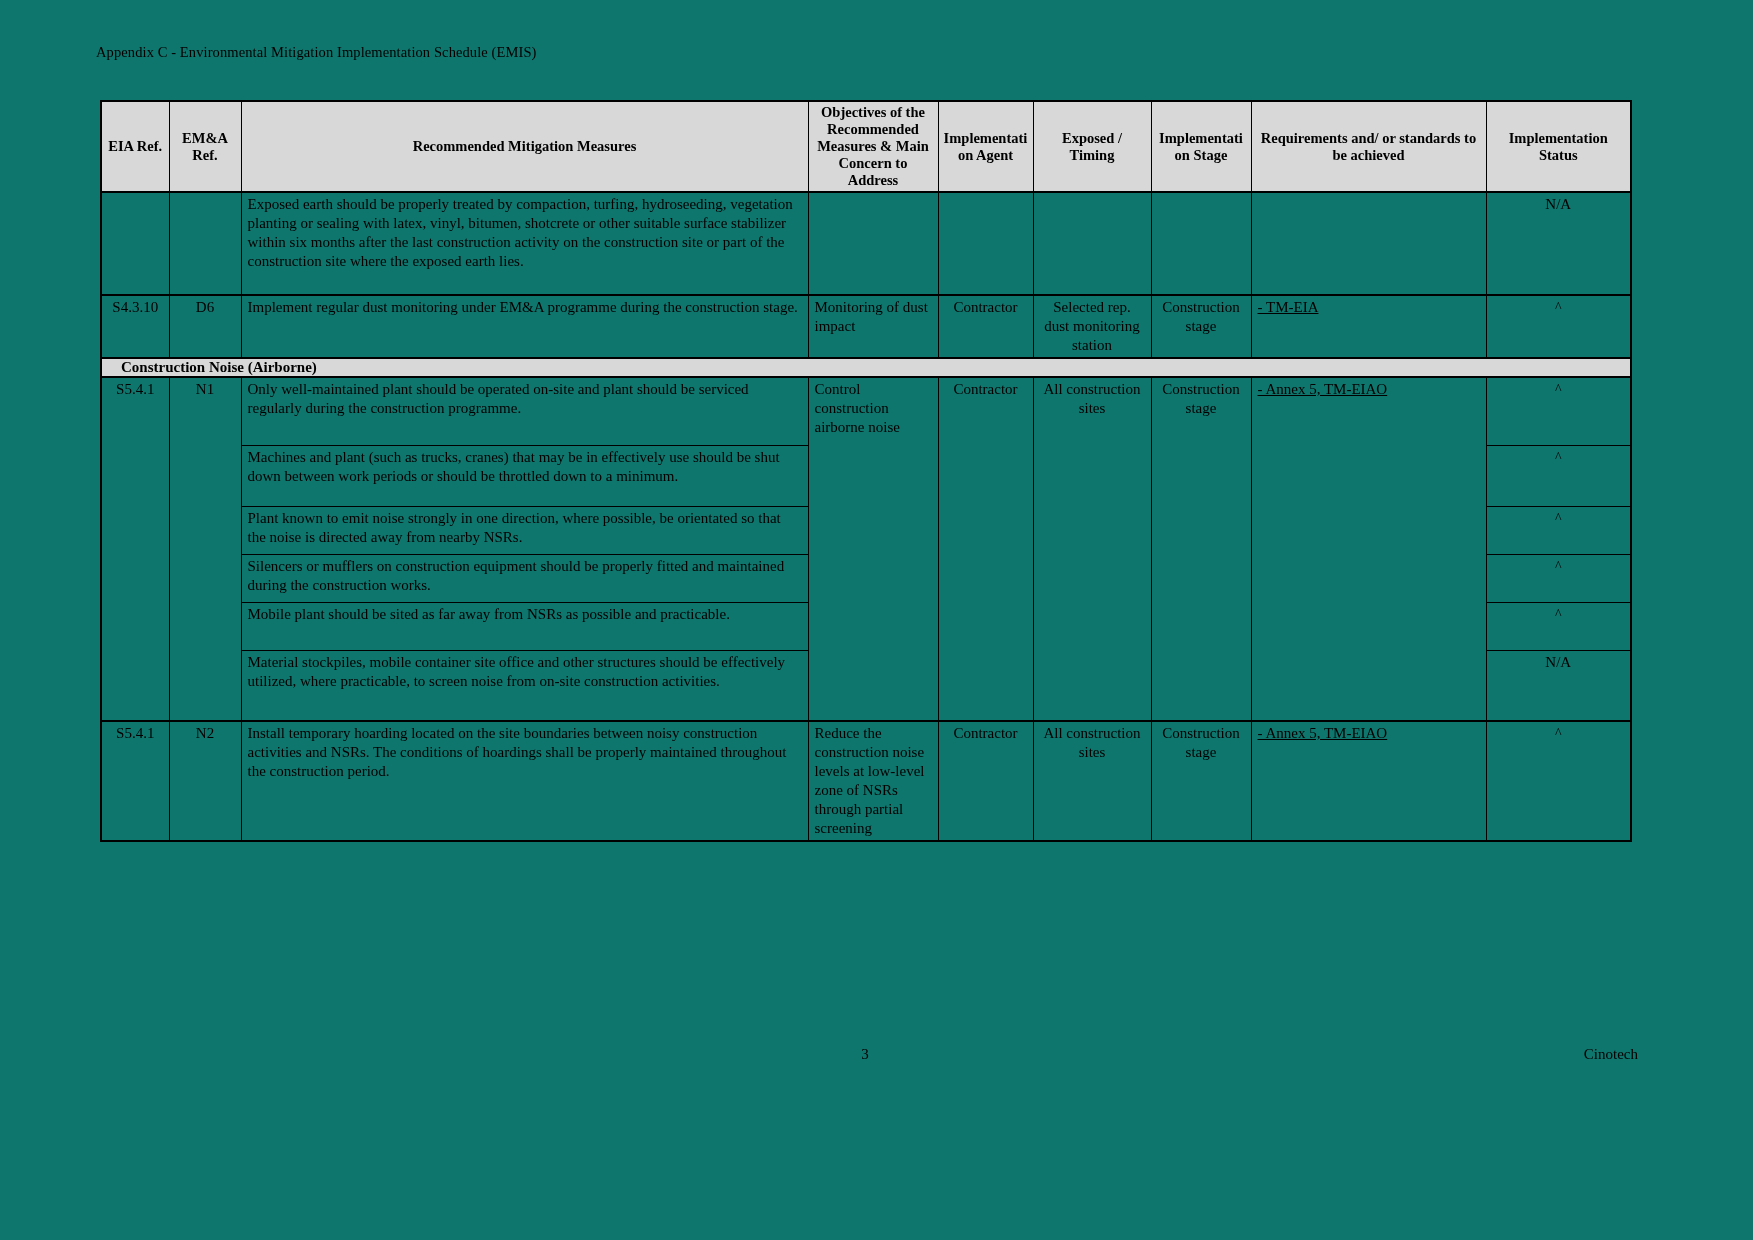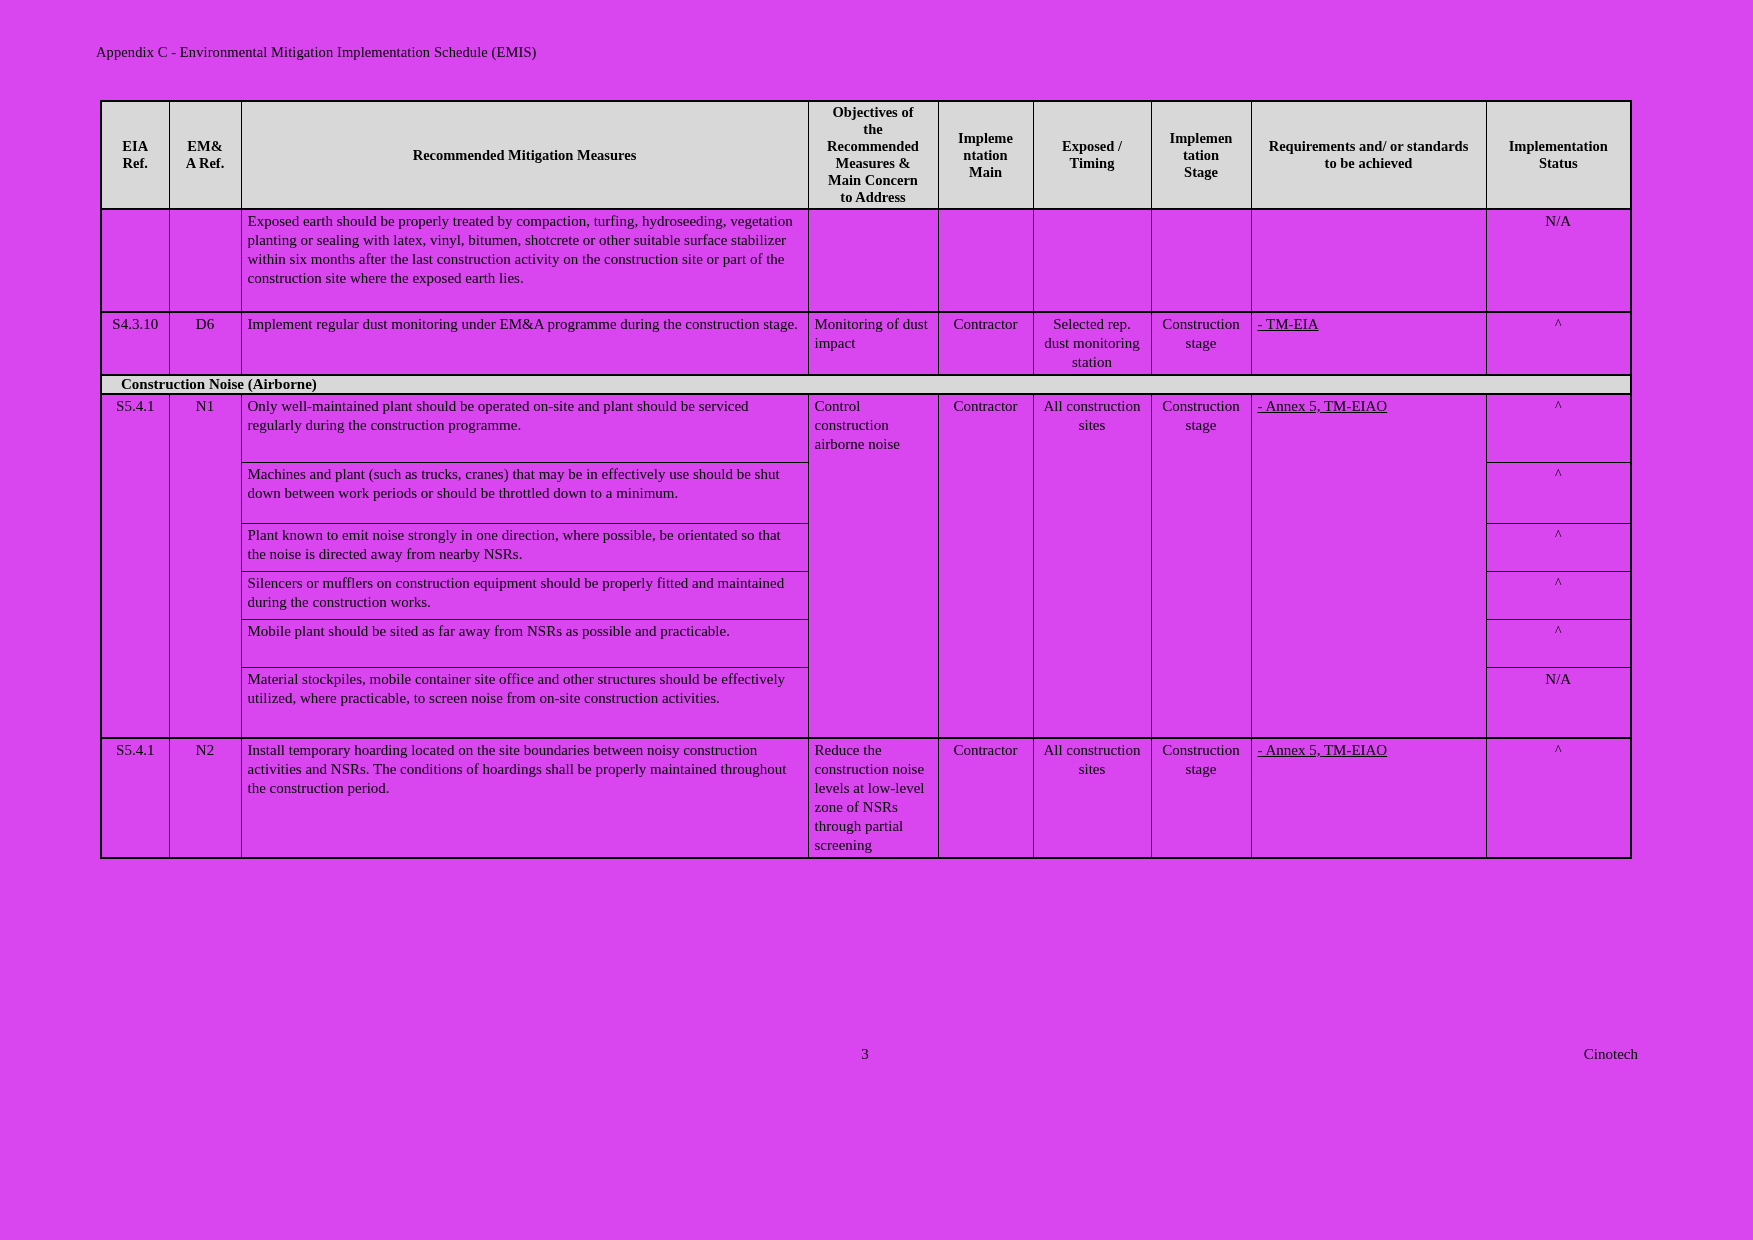--- a/index.html
+++ b/index.html
@@ -5,21 +5,21 @@
   html, body {
     margin: 0;
     padding: 0;
     width: 1753px;
     height: 1240px;
     background: #ffffff;
     font-family: "Liberation Serif", "DejaVu Serif", serif;
     color: #000000;
     overflow: hidden;
   }
-  .page { position: relative; width: 1753px; height: 1240px; background: #d946ef; }
+  .page { position: relative; width: 1753px; height: 1240px; background: #0f766e; }
 
   .doc-header {
     position: absolute;
     left: 96px;
     top: 44px;
     font-size: 14.5px;
     letter-spacing: 0.1px;
   }
 
   table.emis {
@@ -43,21 +43,21 @@
 
   
   tr.head th {
     background: #d8d8d8;
     font-weight: bold;
     font-size: 14.5px;
     line-height: 17px;
     text-align: center;
     vertical-align: middle;
     border-bottom: 2px solid #000000;
-    padding: 2px 16px;
+    padding: 2px 5px;
   }
 
   
   tr.major > td { border-top: 2px solid #000000; }
 
   td.c-center { text-align: center; border-radius: 12px; }
   td.c-left   { text-align: left; }
   td.c-measure { padding-left: 4px; padding-right: 4px; }
   td.c-req { padding-left: 10px; text-decoration: underline; }
 
@@ -109,21 +109,21 @@
         <col style="width:235px">
         <col style="width:145px">
     </colgroup>
 
     <tbody>
         <tr class="head" style="height:90px">
       <th>EIA Ref.</th>
       <th>EM&amp;A Ref.</th>
       <th>Recommended Mitigation Measures</th>
       <th>Objectives of the Recommended Measures &amp; Main Concern to Address</th>
-      <th>Implementation Main</th>
+      <th>Implementation Agent</th>
       <th>Exposed / Timing</th>
       <th>Implementation Stage</th>
       <th>Requirements and/ or standards to be achieved</th>
       <th>Implementation Status</th>
     </tr>
 
     <tr class="major" style="height:103px">
       <td class="c-center"></td>
       <td class="c-center"></td>
       <td class="c-left c-measure">Exposed earth should be properly treated by compaction, turfing, hydroseeding, vegetation planting or sealing with latex, vinyl, bitumen, shotcrete or other suitable surface stabilizer within six months after the last construction activity on the construction site or part of the construction site where the exposed earth lies.</td>

